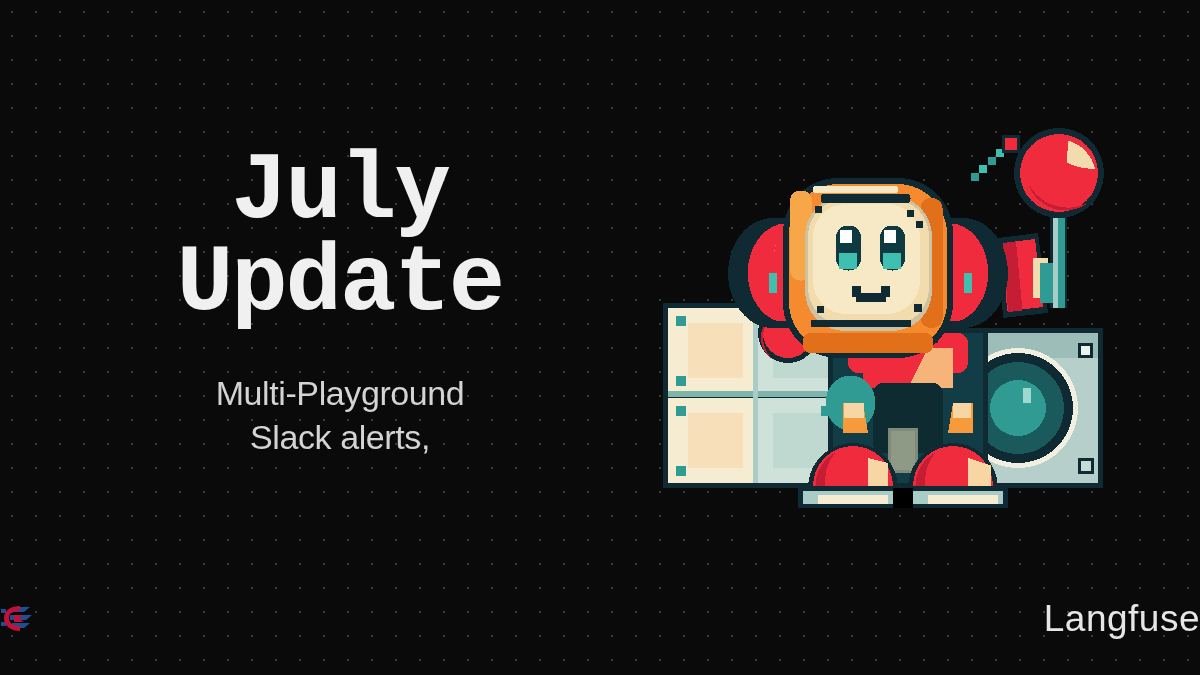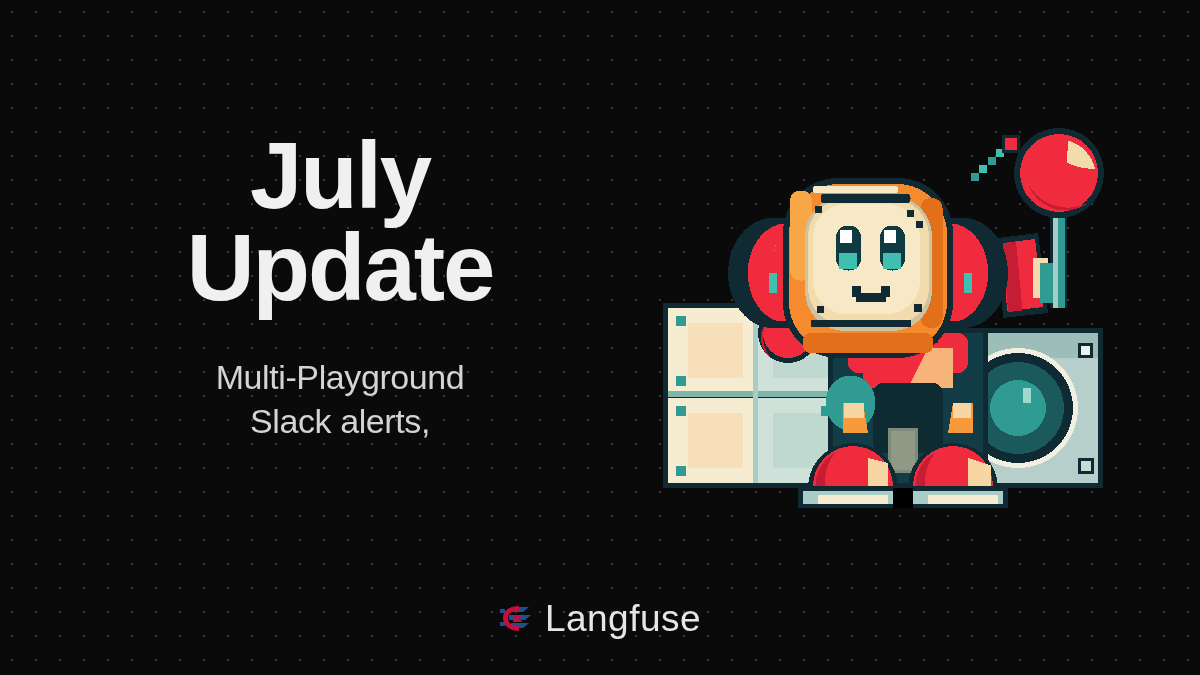--- a/index.html
+++ b/index.html
@@ -14,42 +14,42 @@
     overflow:hidden;
   }
 
   
   .textcol{
     position:absolute;left:60px;top:130px;width:560px;
     text-align:center;
   }
   .title{
     color:#f0f0f0;
-    font-family:Liberation Sans, sans-serif;
+    font-family:Liberation Mono, monospace;
     font-weight:bold;
     font-size:94px;
     line-height:0.98;
     letter-spacing:-2px;
-    margin:0;
+    margin:16px;
   }
   .title .ln{display:block;}
   .subtitle{
     margin:42px 0 0 0;
     color:#d4d4d4;
     font-size:34px;
     font-weight:400;
     line-height:1.28;
     letter-spacing:-0.4px;
   }
   .subtitle .ln{display:block;}
 
   
   .brand{
     position:absolute;left:0;right:0;top:600px;
-    display:flex;align-items:center;justify-content:center;gap:12px;
+    display:flex;align-items:center;justify-content:space-between;gap:12px;
   }
   .brand-mark{width:34px;height:30px;display:block;}
   .brand-word{
     color:#e6e6e6;font-size:37px;font-weight:400;letter-spacing:0.5px;
     line-height:1;
   }
 
   
   .art{
     position:absolute;left:648px;top:108px;width:500px;height:420px;

